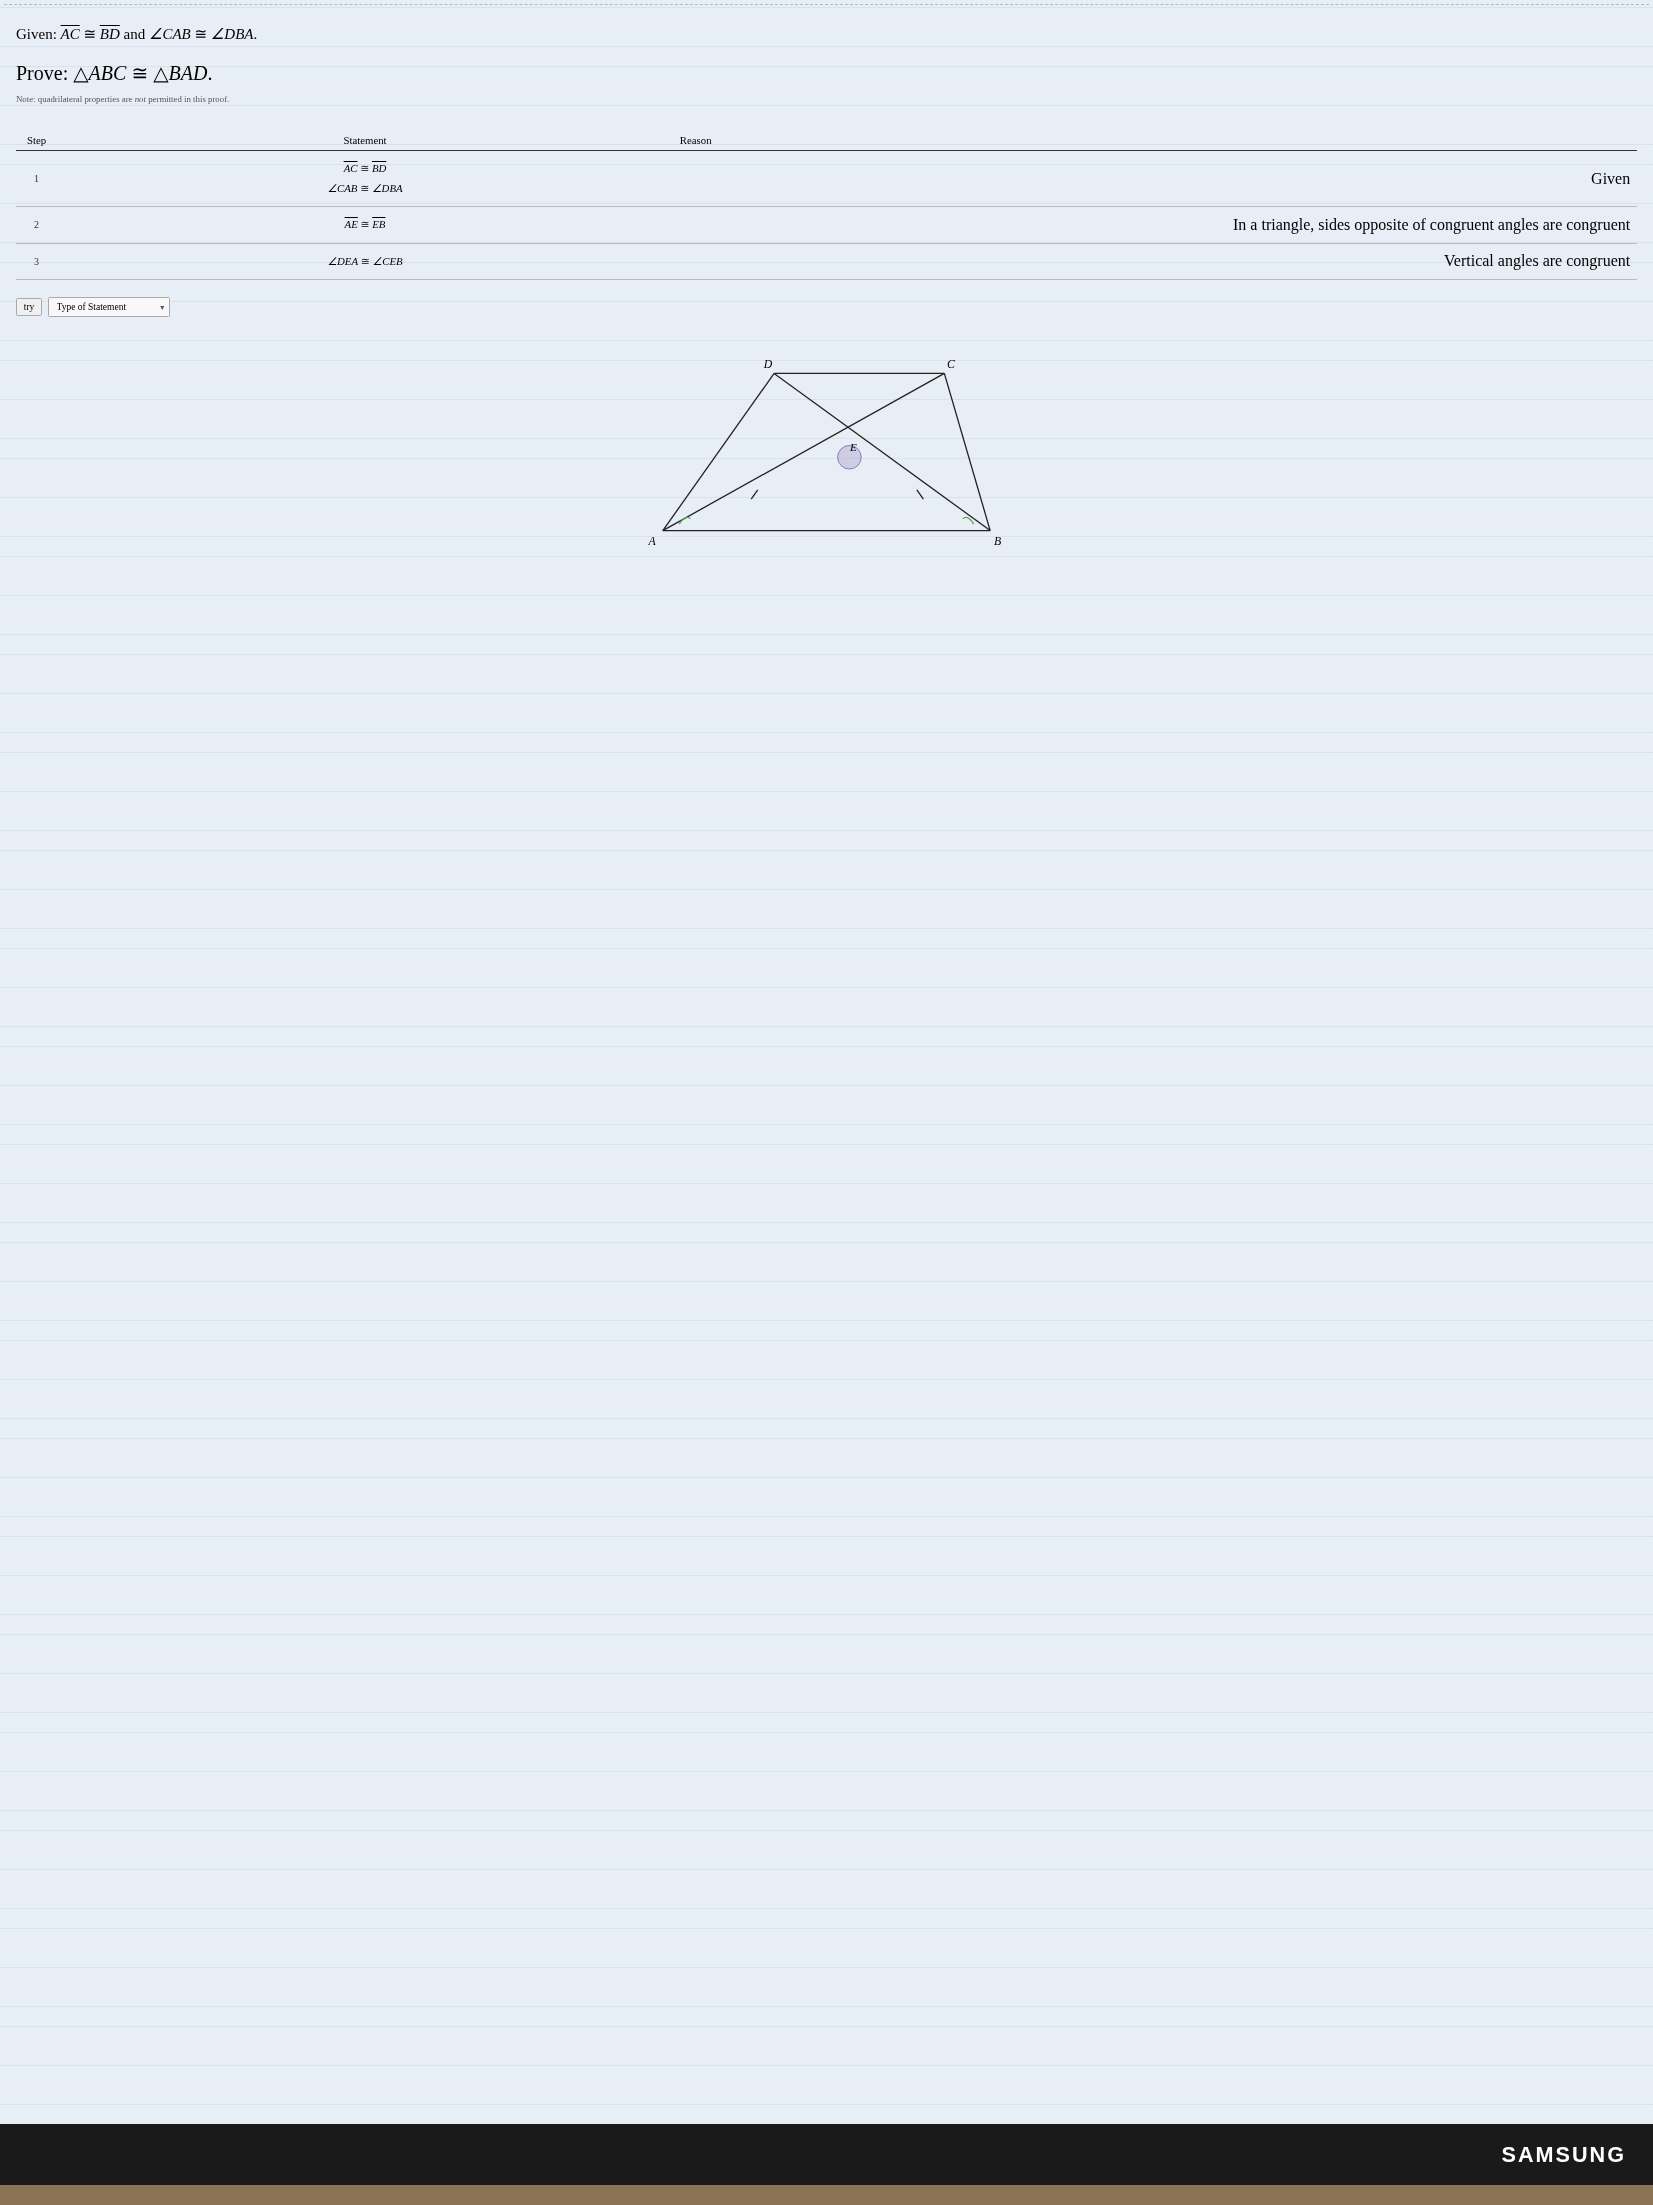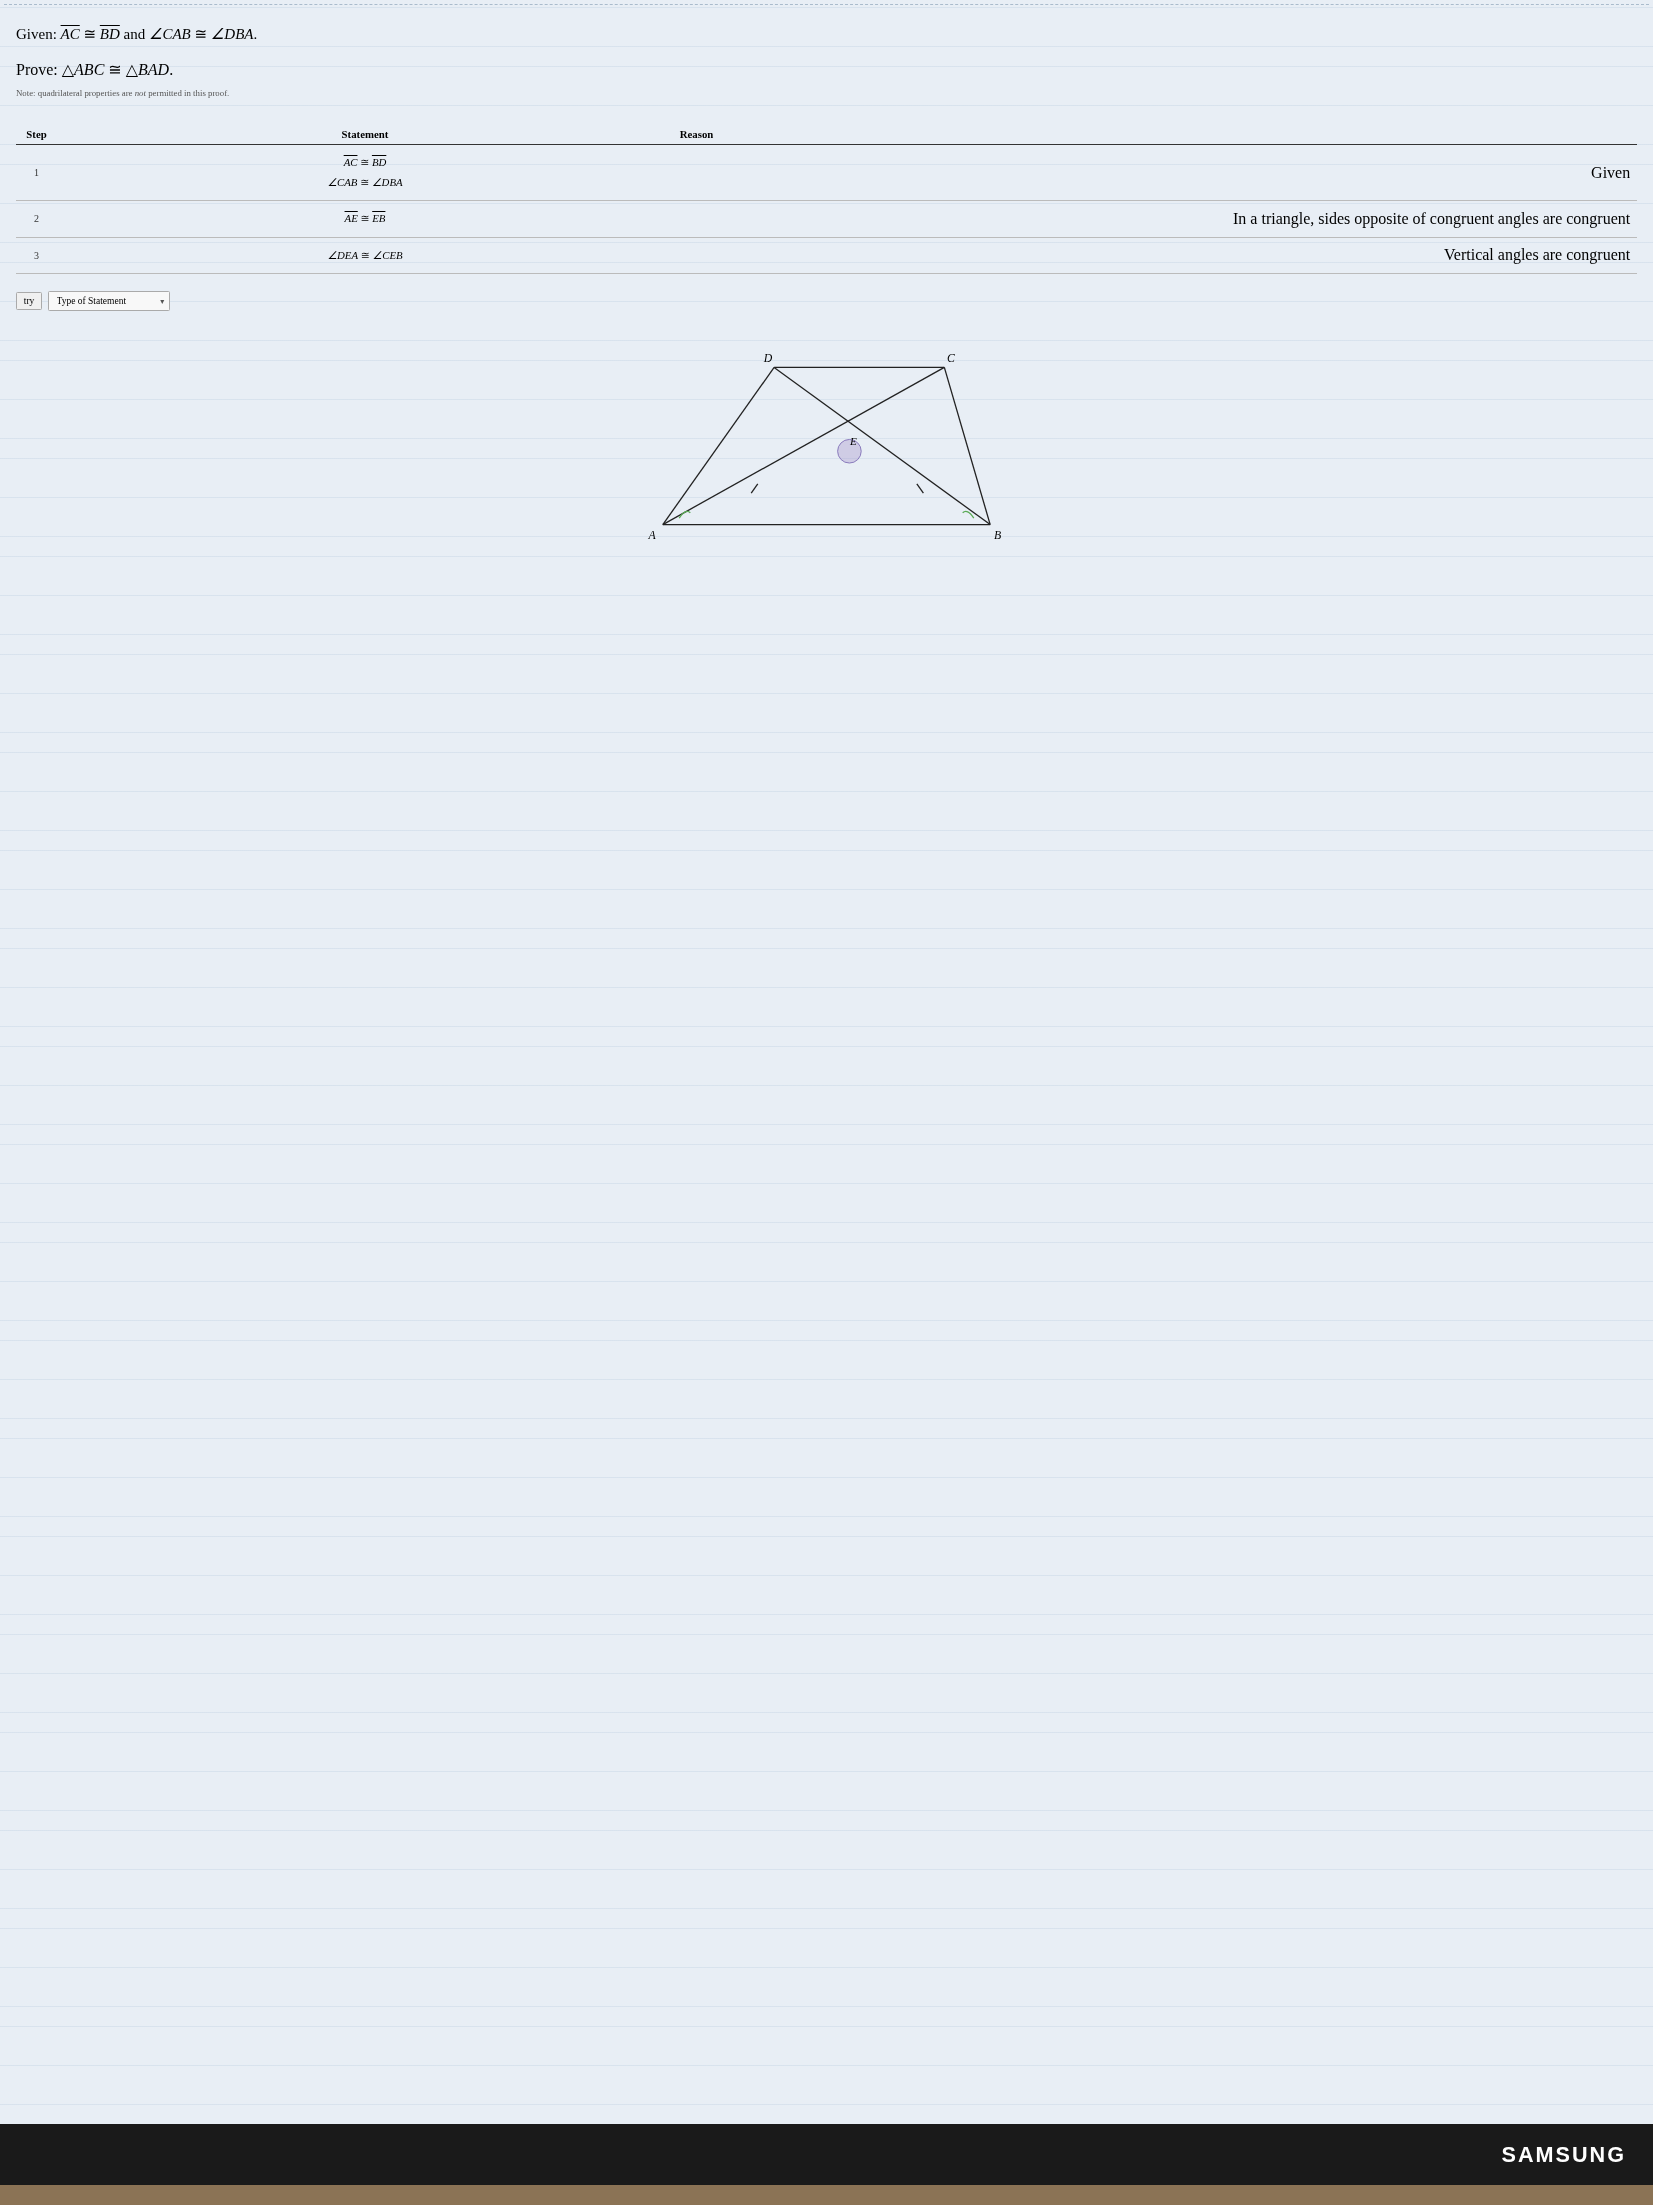--- a/index.html
+++ b/index.html
@@ -28,21 +28,21 @@
       top: 4px; left: 4px; right: 4px;
       border-top: 1.4px dashed #aabbcc;
     }
     .given-line {
       font-size: 15px;
       margin-bottom: 12px;
       margin-top: 3px;
       line-height: 1.5;
     }
     .prove-line {
-      font-size: 16px;
+      font-size: 20px;
       margin-bottom: 6.8px;
       line-height: 1.5;
     }
     .note-line {
       font-size: 8.8px;
       color: #555;
       margin-bottom: 26px;
     }
     .note-line em {
       font-style: italic;
@@ -58,21 +58,21 @@
       width: 100%;
       border-collapse: collapse;
       margin-bottom: 12px;
       font-size: 10.8px;
     }
     table.proof-table thead tr {
       border-bottom: 1.4px solid #333;
     }
     table.proof-table thead th {
       padding: 4px 6.8px;
-      font-weight: bold;
+      font-weight: normal;
       text-align: left;
       margin-top: 28px;
     }
     table.proof-table thead th.step-col { width: 41px; text-align: center; }
     table.proof-table thead th.stmt-col { width: 38%; text-align: center; }
     table.proof-table thead th.reason-col { text-align: left; }
     table.proof-table tbody tr {
       border-bottom: 0.7px solid #bbb;
     }
     table.proof-table tbody td {

